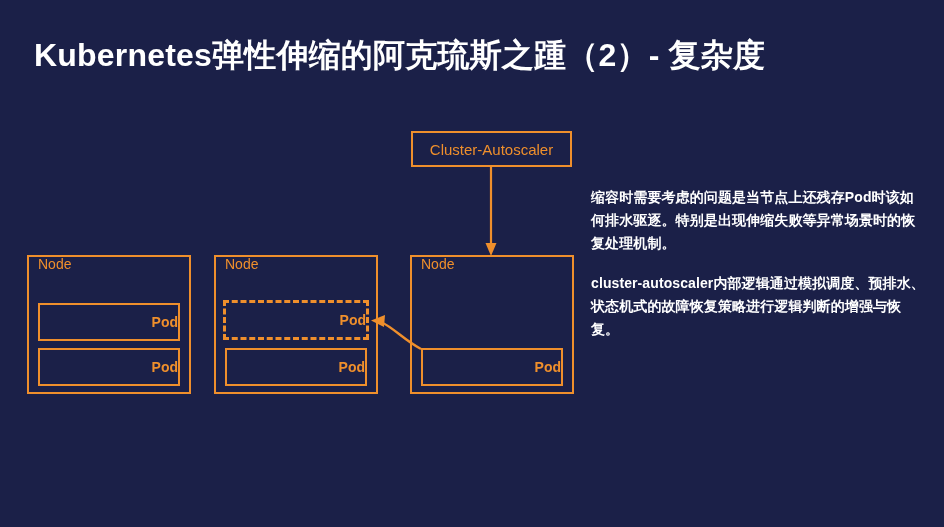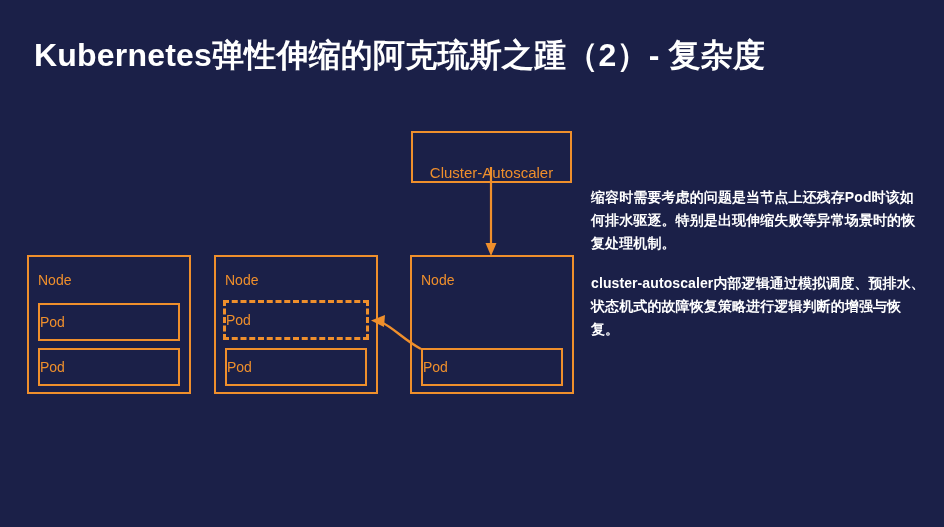--- a/index.html
+++ b/index.html
@@ -38,55 +38,56 @@
   
   .node-box {
     position: absolute;
     box-sizing: border-box;
     border: 2px solid #ef8f2c;
     background: transparent;
   }
   .node-label {
     position: absolute;
     left: 9px;
-    top: 16px;
+    top: 0;
     font-size: 14px;
     color: #ef8f2c;
     line-height: 1.1;
   }
   .pod-box {
     position: absolute;
     box-sizing: border-box;
     border: 2px solid #ef8f2c;
     background: transparent;
     display: flex;
     align-items: center;
-    justify-content: flex-start;
+    justify-content: flex-end;
+    font-weight: bold;
   }
   .pod-box.dashed {
     border-style: dashed;
     border-width: 3px;
   }
   .pod-label {
     font-size: 14px;
     color: #ef8f2c;
     line-height: 1;
   }
 
   
   #ca-box {
     position: absolute;
     left: 411px;
     top: 131px;
     width: 161px;
-    height: 52px;
+    height: 36px;
     box-sizing: border-box;
     border: 2px solid #ef8f2c;
     display: flex;
-    align-items: flex-end;
+    align-items: center;
     justify-content: center;
   }
   #ca-label {
     font-size: 15px;
     color: #ef8f2c;
     white-space: nowrap;
   }
 
   
   #arrows {

